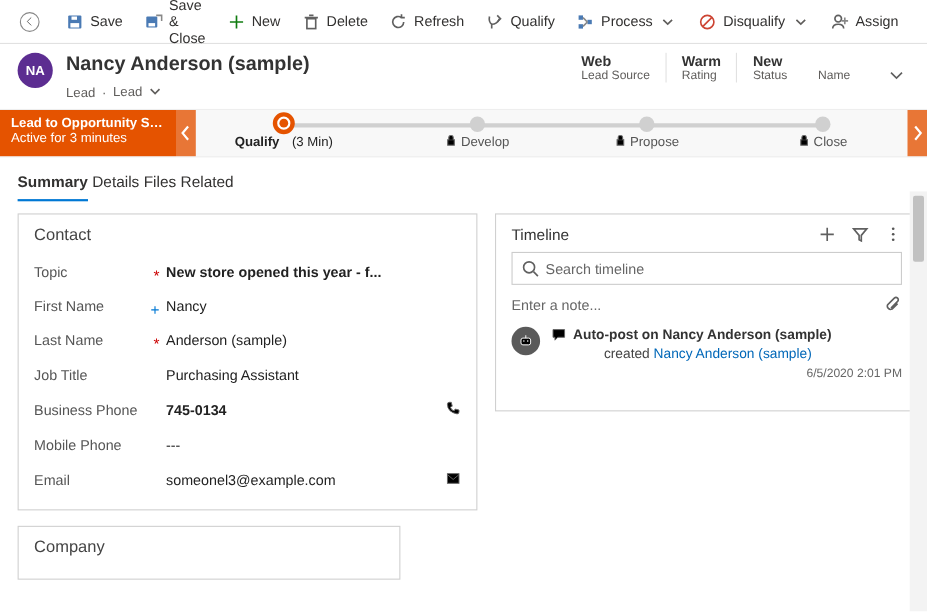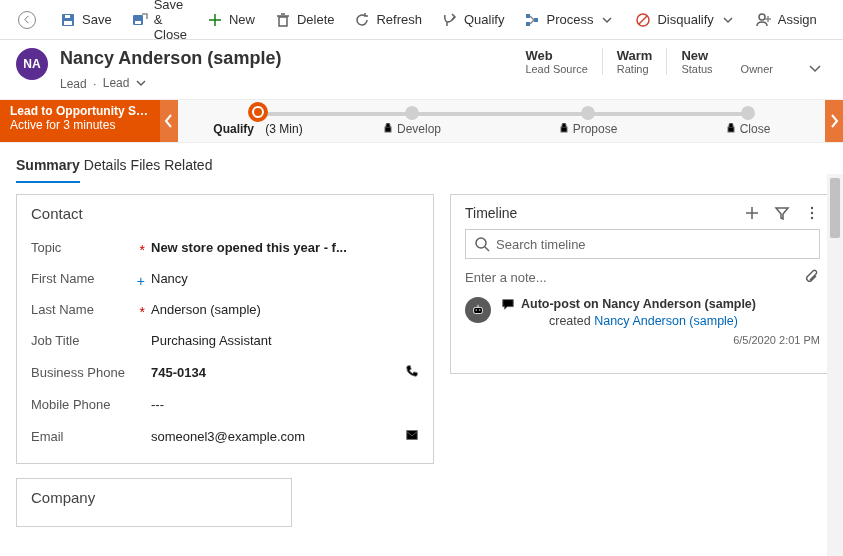--- a/index.html
+++ b/index.html
@@ -53,21 +53,21 @@
   .col.right { width:432px; padding:10px 14px; height:180px; }
   .sect-title { font-size:15px; color:#444; margin-bottom:10px; }
   .field-row { display:flex; align-items:center; font-size:13px; padding:8px 0; }
   .field-row .lbl { width:120px; color:#555; position:relative; }
   .field-row .req { color:#c00; position:absolute; right:6px; top:2px; font-size:14px; }
   .field-row .rec { color:#0078d4; position:absolute; right:6px; top:2px; font-size:14px; }
   .field-row .val { flex:1; color:#222; display:flex; align-items:center; justify-content:space-between; }
   .field-row .val.bold { font-weight:600; }
   .val-ico svg { width:14px; height:14px; stroke:#666; }
 
-  .company-card { border:1px solid #d0d0d0; width:276px; padding:10px 14px; margin-top:14px; }
+  .company-card { border:1px solid #d0d0d0; width:348px; padding:10px 14px; margin-top:14px; }
 
   .tl-head { display:flex; align-items:center; }
   .tl-head .ttl { font-size:14px; font-weight:400; color:#333;text-align:right; }
   .tl-acts { margin-left:auto; display:flex; gap:14px; }
   .tl-acts .ico { cursor:pointer; }
   .tl-search { margin-top:8px; border:1px solid #ccc; height:30px; display:flex; align-items:center; padding:0 8px; gap:6px; font-size:13px; color:#666; }
   .tl-note { margin-top:10px; display:flex; align-items:center; font-size:13px; color:#666; }
   .attach-ico { margin-left:auto; }
   .tl-item { margin-top:12px; display:flex; gap:10px; }
   .tl-badge { width:26px; height:26px; border-radius:50%; background:#5a5a5a; display:flex; align-items:center; justify-content:center; flex-shrink:0; }
@@ -233,21 +233,21 @@
     <div class="hf-item">
       <div class="hf-val">Warm</div>
       <div class="hf-lbl">Rating</div>
     </div>
     <div class="hf-item">
       <div class="hf-val">New</div>
       <div class="hf-lbl">Status</div>
     </div>
     <div class="hf-owner">
       <div class="hf-val">&nbsp;</div>
-      <div class="hf-lbl">Owner</div>
+      <div class="hf-lbl">Name</div>
     </div>
   </div>
   <div class="hdr-chev">
     <span class="ico">
         <svg viewBox="0 0 16 16">
           <polyline points="3,6 8,11 13,6" fill="none"></polyline>
         </svg>
       </span>
   </div>
 </div>
@@ -261,21 +261,21 @@
       <svg viewBox="0 0 10 16" width="10" height="16">
         <polyline points="7,2 2,8 7,14" fill="none" stroke-width="2"></polyline>
       </svg>
     </div>
   <div class="bpf-track">
     <div class="bpf-line"></div>
     <div class="stage active" style="left:0px;">
       <div class="dot"></div>
       <div class="label"><span>Qualify</span>&nbsp;<span style="font-weight:400;">(3 Min)</span></div>
     </div>
-    <div class="stage" style="left:154px;">
+    <div class="stage" style="left:176px;">
       <div class="dot"></div>
       <div class="label">
           <span class="lock-ico"><svg viewBox="0 0 10 10">
               <rect x="2" y="4" width="6" height="5"></rect>
               <path d="M3 4 V2 a2 2 0 0 1 4 0 V4"></path>
             </svg></span>
           <span>Develop</span>
         </div>
     </div>
     <div class="stage" style="left:330px;">

